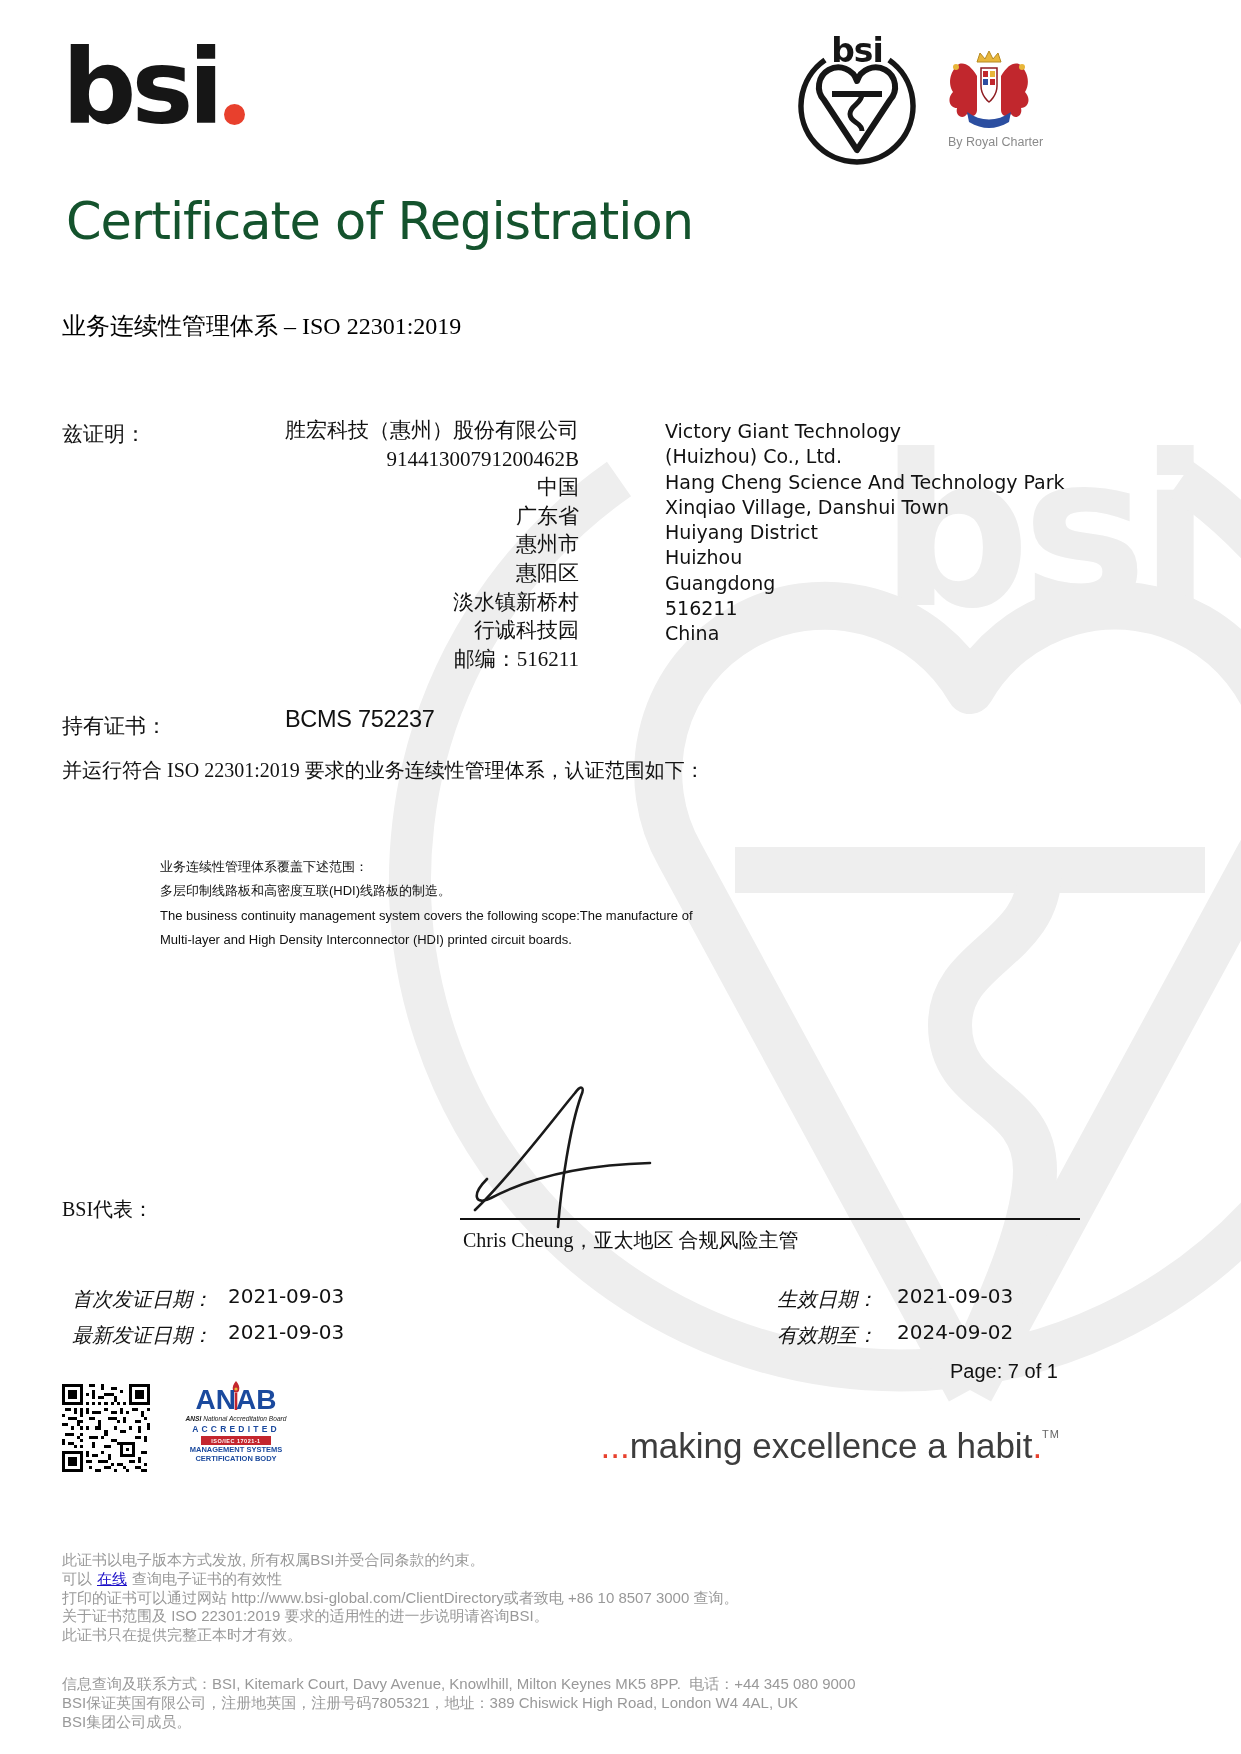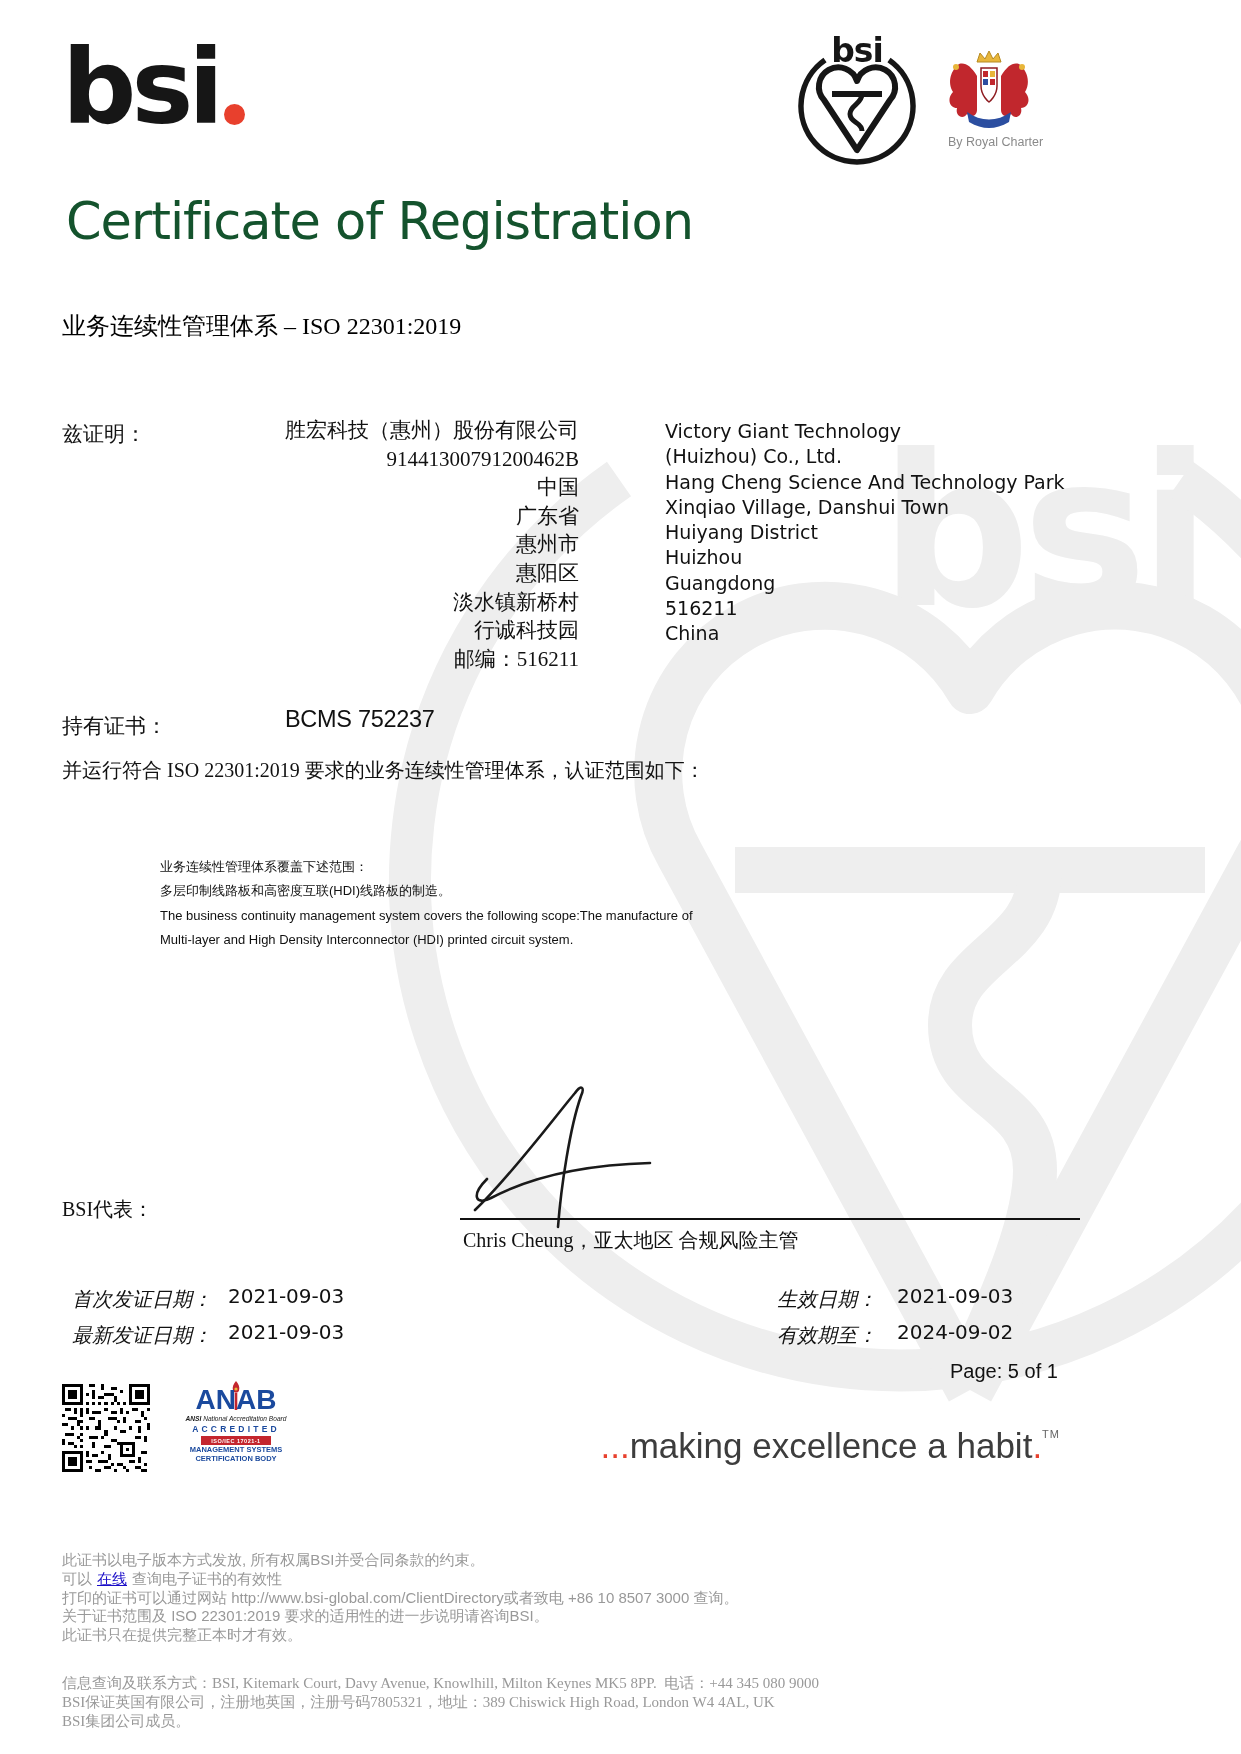--- a/index.html
+++ b/index.html
@@ -60,21 +60,21 @@
   .anab-accredited{font-size:8.5px;color:#1b4a9e;letter-spacing:3.2px;font-weight:bold;margin-top:2px;}
   .anab-bar{width:70px;margin:2px auto 1px;background:#c4262e;color:#fff;font-size:5.5px;
             padding:1.5px 0;letter-spacing:0.5px;font-weight:bold;}
   .anab-ms{font-size:7.5px;color:#1b4a9e;font-weight:bold;line-height:8.8px;}
 
   .slogan{left:460px;top:1426px;width:600px;text-align:right;font-size:35px;color:#3d3d3d;z-index:2;}
   .slogan .red{color:#e8402d;}
   .slogan sup{font-size:11px;color:#666;vertical-align:20px;letter-spacing:1px;}
 
   .footer1{left:62px;top:1551px;font-size:15px;line-height:18.8px;color:#999;z-index:2;}
-  .footer2{left:62px;top:1674px;font-size:15px;line-height:19px;color:#999;z-index:2;font-family:Liberation Serif, serif;}
+  .footer2{left:62px;top:1674px;font-size:15px;line-height:19px;color:#999;z-index:2;}
   .footer1 .f-line,.footer2 .f-line{white-space:pre;}
   a.link{color:#1a0dc8;text-decoration:underline;cursor:pointer;margin:0 5px;}
 </style>
 </head>
 <body>
 
 <div class="page">
 
   <div class="abs wm-text sans">bsi</div>
   <svg class="abs wm-svg" width="861" height="1100" viewBox="0 0 861 1100" fill="none">
@@ -142,40 +142,40 @@
   </div>
 
   <div class="abs holder-label serif">持有证书：</div>
   <div class="abs cert-number narrow">BCMS 752237</div>
   <div class="abs operates serif nowrap">并运行符合 ISO 22301:2019 要求的业务连续性管理体系，认证范围如下：</div>
 
   <div class="abs scope narrow">
     <div class="nowrap">业务连续性管理体系覆盖下述范围：</div>
     <div class="nowrap">多层印制线路板和高密度互联(HDI)线路板的制造。</div>
     <div class="nowrap">The business continuity management system covers the following scope:The manufacture of</div>
-    <div class="nowrap">Multi-layer and High Density Interconnector (HDI) printed circuit system.</div>
+    <div class="nowrap">Multi-layer and High Density Interconnector (HDI) printed circuit boards.</div>
   </div>
 
   <svg class="abs sig-svg" width="260" height="160" viewBox="0 0 260 160" fill="none">
     <path d="M20,135 C55,102 103,38 120,18 C126,9 130,12 126,21 C115,52 106,112 103,152" stroke="#1a1a1a" stroke-width="2.6" stroke-linecap="round"></path>
     <path d="M32,104 C16,120 20,131 36,123 C72,104 122,90 195,88" stroke="#1a1a1a" stroke-width="2.6" stroke-linecap="round"></path>
   </svg>
   <div class="abs rep-label serif">BSI代表：</div>
   <div class="abs sig-line"></div>
   <div class="abs signatory serif nowrap">Chris Cheung，亚太地区 合规风险主管</div>
 
   <div class="abs d-label d1l serif">首次发证日期：</div>
   <div class="abs d-value d1v sans">2021-09-03</div>
   <div class="abs d-label d2l serif">最新发证日期：</div>
   <div class="abs d-value d2v sans">2021-09-03</div>
   <div class="abs d-label d3l serif">生效日期：</div>
   <div class="abs d-value d3v sans">2021-09-03</div>
   <div class="abs d-label d4l serif">有效期至：</div>
   <div class="abs d-value d4v sans">2024-09-02</div>
-  <div class="abs page-info narrow">Page: 5 of 1</div>
+  <div class="abs page-info narrow">Page: 7 of 1</div>
 
   <svg class="abs qr" width="88" height="88" viewBox="0 0 29 29" shape-rendering="crispEdges">
     <rect width="29" height="29" fill="#fff"></rect>
     <rect x="0" y="0" width="7" height="7" fill="#000"></rect>
       <rect x="1" y="1" width="5" height="5" fill="#fff"></rect>
       <rect x="2" y="2" width="3" height="3" fill="#000"></rect>
     <rect x="22" y="0" width="7" height="7" fill="#000"></rect>
       <rect x="23" y="1" width="5" height="5" fill="#fff"></rect>
       <rect x="24" y="2" width="3" height="3" fill="#000"></rect>
     <rect x="0" y="22" width="7" height="7" fill="#000"></rect>

